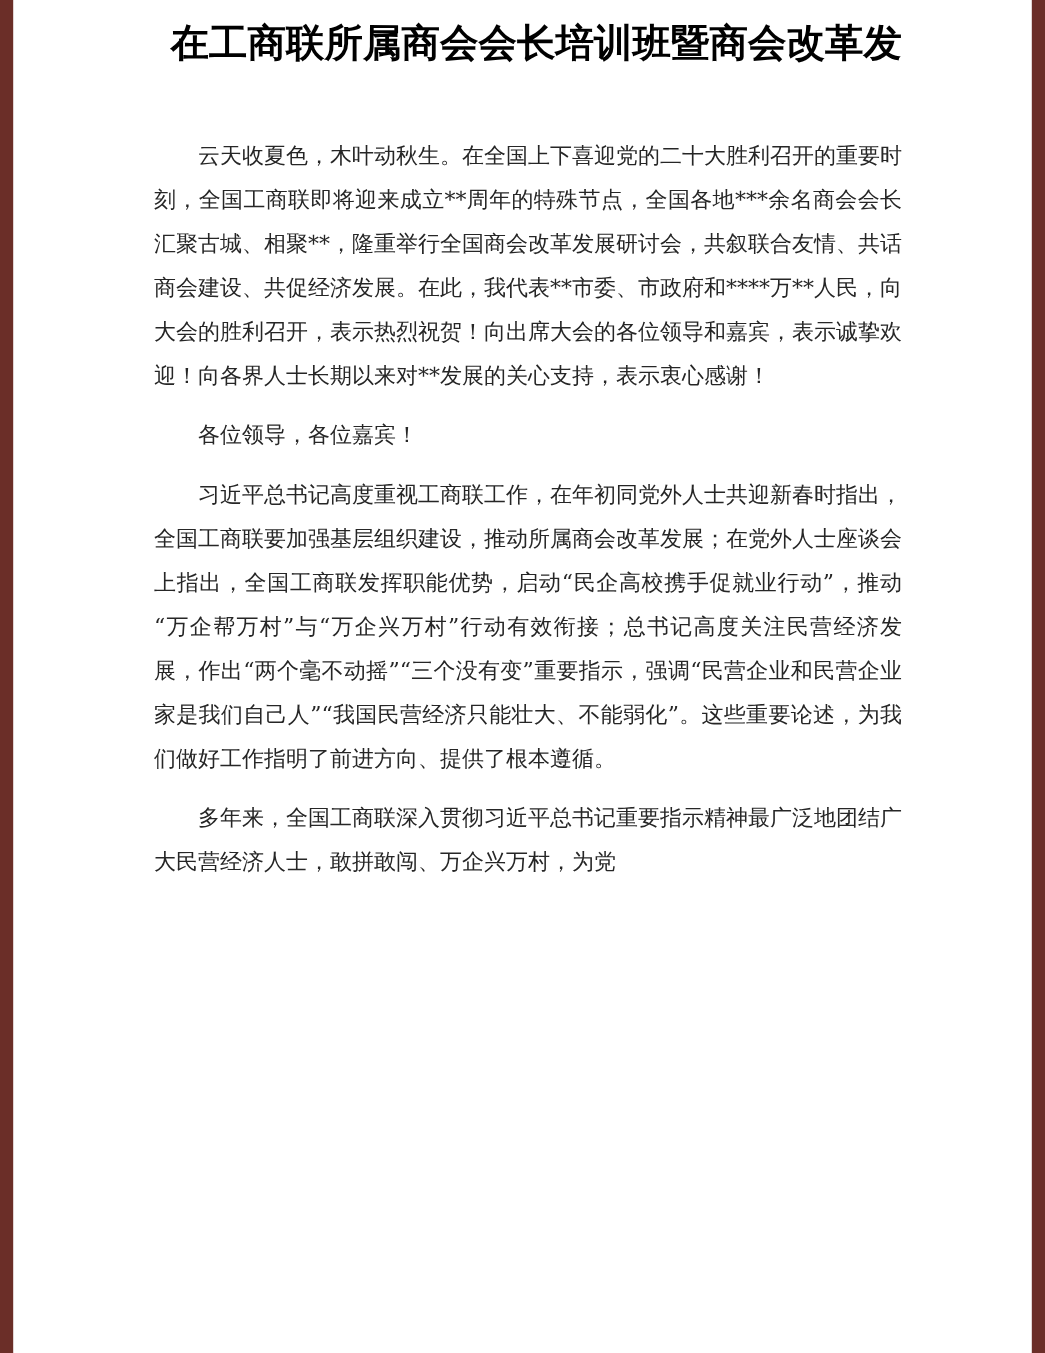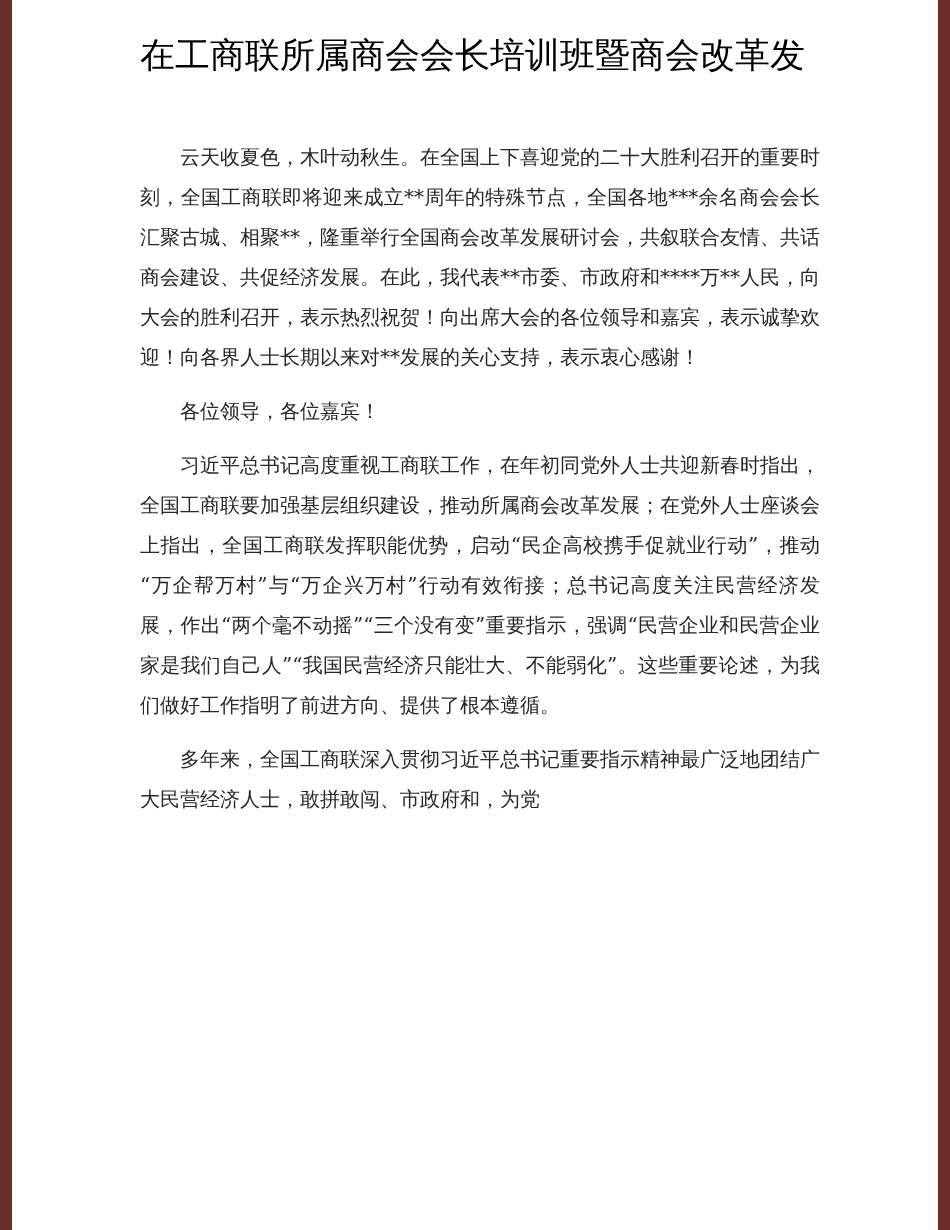--- a/index.html
+++ b/index.html
@@ -40,24 +40,24 @@
   .promo {
     margin-top: 50px;
     text-align: center;
     font-family: "DejaVu Sans", "Liberation Sans", sans-serif;
     font-size: 22px;
     line-height: 26px;
     color: var(--promo-red);
     letter-spacing: 0.5px;
   }
   .doc-title {
-    margin-top: 32px;
-    text-align: left;
+    margin-top: 16px;
+    text-align: right;
     font-family: "DejaVu Serif", "Liberation Serif", serif;
-    font-weight: 400;
+    font-weight: 700;
     font-size: 35px;
     line-height: 47px;
     color: var(--title-text);
   }
   .doc-title .title-line { display: block; }
   .doc-body {
     margin-top: 58px;
   }
   .doc-body p {
     font-size: 20px;
@@ -79,16 +79,16 @@
 
 
   <h1 class="doc-title">
     <span class="title-line">在工商联所属商会会长培训班暨商会改革发</span>
   </h1>
 
   <section class="doc-body">
     <p>云天收夏色，木叶动秋生。在全国上下喜迎党的二十大胜利召开的重要时刻，全国工商联即将迎来成立**周年的特殊节点，全国各地***余名商会会长汇聚古城、相聚**，隆重举行全国商会改革发展研讨会，共叙联合友情、共话商会建设、共促经济发展。在此，我代表**市委、市政府和****万**人民，向大会的胜利召开，表示热烈祝贺！向出席大会的各位领导和嘉宾，表示诚挚欢迎！向各界人士长期以来对**发展的关心支持，表示衷心感谢！</p>
     <p>各位领导，各位嘉宾！</p>
     <p>习近平总书记高度重视工商联工作，在年初同党外人士共迎新春时指出，全国工商联要加强基层组织建设，推动所属商会改革发展；在党外人士座谈会上指出，全国工商联发挥职能优势，启动“民企高校携手促就业行动”，推动“万企帮万村”与“万企兴万村”行动有效衔接；总书记高度关注民营经济发展，作出“两个毫不动摇”“三个没有变”重要指示，强调“民营企业和民营企业家是我们自己人”“我国民营经济只能壮大、不能弱化”。这些重要论述，为我们做好工作指明了前进方向、提供了根本遵循。</p>
-    <p>多年来，全国工商联深入贯彻习近平总书记重要指示精神最广泛地团结广大民营经济人士，敢拼敢闯、市政府和，为党</p>
+    <p>多年来，全国工商联深入贯彻习近平总书记重要指示精神最广泛地团结广大民营经济人士，敢拼敢闯、万企兴万村，为党</p>
   </section>
 
 </div>
 
 </body></html>

